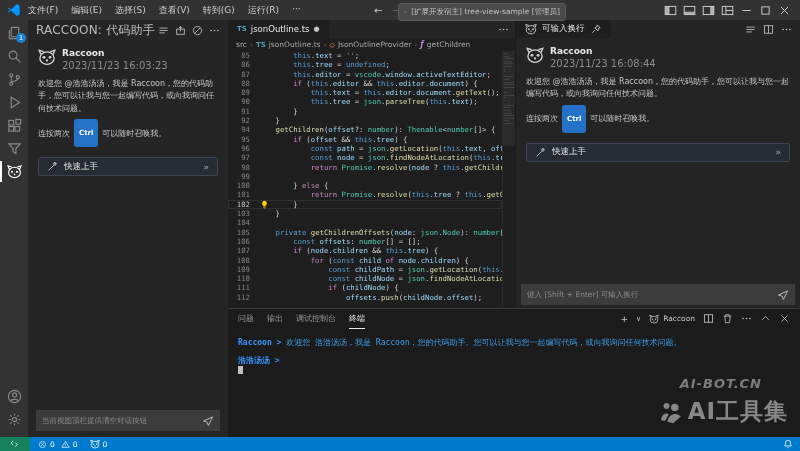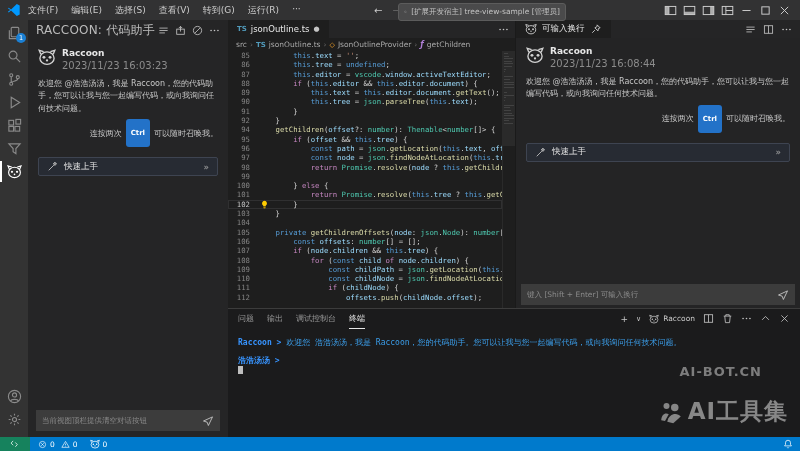--- a/index.html
+++ b/index.html
@@ -41,21 +41,21 @@
   .side-title { font-size:12px; color:#bbbbbb; letter-spacing:.2px; white-space:nowrap; overflow:hidden; }
   .side-actions { margin-left:auto; display:flex; gap:6px; }
   .side-actions .ic, .rp-actions .ic, .panel-actions .ic { width:11px; height:11px; color:#c5c5c5; cursor:pointer; }
 
   .chat { padding:8px 10px 0 10px; }
   .chat-head { display:flex; align-items:flex-start; gap:6px; }
   .avatar { width:18px; height:18px; color:#d3d3d3; flex:none; }
   .chat-author { font-size:9px; font-weight:bold; color:#e8e8e8; line-height:10px; }
   .chat-time { font-size:10px; color:#8c8c8c; margin-top:2px; }
   .chat-text { font-size:8px; line-height:1.55; color:#c8c8c8; margin-top:7px; }
-  .chat-hint { font-size:8px; color:#c8c8c8; margin-top:4px; display:flex; align-items:center; gap:4px; flex-wrap:wrap;justify-content:flex-end; }
+  .chat-hint { font-size:8px; color:#c8c8c8; margin-top:4px; display:flex; align-items:center; gap:4px; flex-wrap:wrap; }
   .kbd { background:#2372C8; color:#fff; font-size:7px; font-weight:bold; padding:10px 5px; border-radius:3px; }
   .quickstart { margin-top:10px; height:19px; background:#272B33; border:1px solid #3E4451; border-radius:2px;
                 display:flex; align-items:center; gap:6px; padding:0 8px; font-size:8.5px; color:#e3e3e3; cursor:pointer; }
   .quickstart .ic { width:11px; height:11px; color:#c9c9c9; }
   .qs-chev { margin-left:auto; color:#a8a8a8; font-size:9px; }
 
   .chat-input { position:absolute; left:8px; right:8px; bottom:6px; height:21px; background:#3C3C3C;
                 display:flex; align-items:center; padding:0 6px; gap:5px; }
   .chat-input input { flex:1; background:transparent; border:none; outline:none; color:#bbbbbb; font-size:7.5px;
                       font-family:inherit; min-width:0; }
@@ -105,22 +105,22 @@
   .panel-actions { position:absolute; top:4px; right:10px; display:flex; align-items:center; gap:8px; font-size:9px; color:#c5c5c5; }
   .term-item { display:flex; align-items:center; gap:4px; font-size:7.5px; color:#cccccc; cursor:pointer; }
   .term-item .ic { width:10px; height:10px; }
   .terminal { position:absolute; top:29px; left:10px; right:6px; bottom:4px;
               font-family:"DejaVu Sans Mono","Liberation Mono",monospace; font-size:8px; line-height:9px; color:#3B9EEA; }
   .term-line { white-space:pre-wrap; height:9px; overflow:hidden; }
   .term-prompt { color:#3794FF; font-weight:bold; }
   .term-cursor { display:inline-block; width:4.5px; height:8.5px; background:#bfbfbf; vertical-align:bottom; }
 
   .watermark { position:absolute; right:12px; bottom:10px; text-align:right; opacity:.85; pointer-events:none; }
-  .wm1 { font-size:13px; font-weight:bold; letter-spacing:1px; color:#8f8f8f; padding-right:26px; }
-  .wm2 { display:flex; align-items:center; justify-content:flex-end; gap:5px; margin-top:17px;text-align:right; }
+  .wm1 { font-size:13px; font-weight:bold; font-style:italic; letter-spacing:1px; color:#8f8f8f; padding-right:26px; }
+  .wm2 { display:flex; align-items:center; justify-content:flex-end; gap:5px; margin-top:5px;text-align:right; }
   .wm2-logo { width:24px; height:24px; }
   .wm2-text { font-size:23px; font-weight:bold; color:#9a9a9a; letter-spacing:1px; }
 
   
   .statusbar { position:absolute; left:0; bottom:0; width:800px; height:14px; background:#007ACC; color:#ffffff;
                display:flex; align-items:center; font-size:7.5px; z-index:30; }
   .sb-remote { width:30px; height:14px; background:#16825D; display:flex; align-items:center; justify-content:center; cursor:pointer; }
   .sb-remote .ic { width:10px; height:10px; color:#fff; }
   .sb-group { display:flex; align-items:center; gap:3px; margin-left:8px; cursor:pointer; }
   .sb-group .ic { width:9px; height:9px; color:#fff; }

